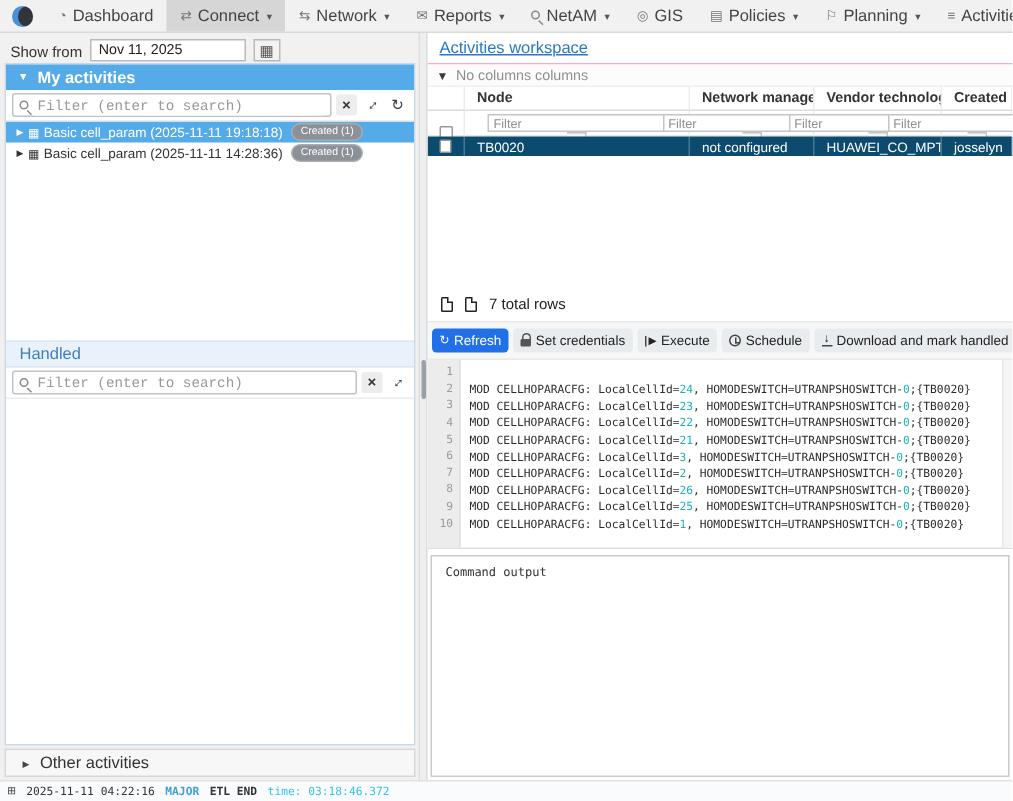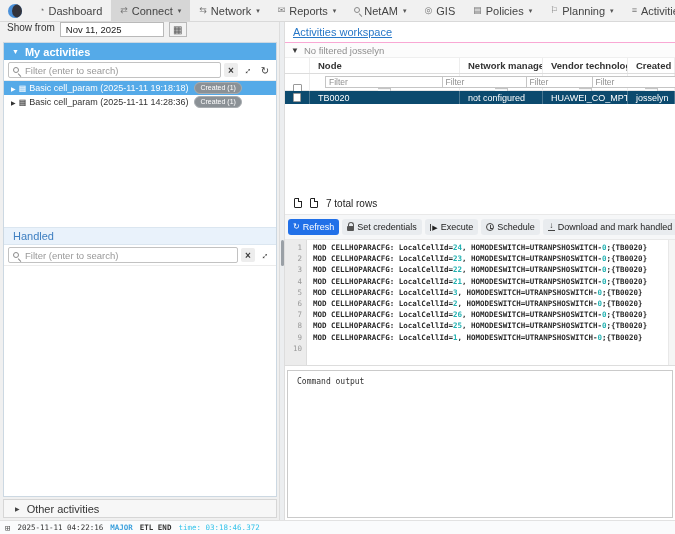--- a/index.html
+++ b/index.html
@@ -14,35 +14,35 @@
   .logo { display:flex; align-items:center; padding:0 8px 0 6px; }
   .logo-shape { width:14px; height:14px; border-radius:50%; background:#4a90d9; position:relative; overflow:hidden; }
   .logo-shape::after { content:""; position:absolute; left:4px; top:0; width:13px; height:14px; border-radius:50%; background:#33333b; }
   .nav-item { display:flex; align-items:center; gap:4px; padding:0 9px; color:#444; cursor:default; white-space:nowrap; }
   .nav-item.active { background:#d6d6d6; }
   .nav-icon { font-size:9px; color:#767676; line-height:1; }
   .caret { font-size:7px; color:#555; margin-left:1px; }
   
   main { display:flex; height:498px; }
   .left { width:279px; display:flex; flex-direction:column; background:#f0f0f0; min-width:0; }
-  .showfrom { height:19px; display:flex; align-items:flex-start; gap:5px; padding:0 7px; background:#f1f1f1; font-size:10px; }
+  .showfrom { height:19px; display:flex; align-items:flex-end; gap:5px; padding:0 7px; background:#f1f1f1; font-size:10px; }
   .date-box { width:104px; height:15px; background:#fff; border:1px solid #b9b9b9; font-size:9.5px;
               padding:0 5px; color:#222; outline:none; font-family:inherit; }
   .cal-btn { width:18px; height:15px; border:1px solid #b9b9b9; background:#f3f3f3; display:flex;
              align-items:center; justify-content:center; font-size:10px; color:#555; }
   .panel { flex:1; display:flex; flex-direction:column; margin:1px 2px 2px 3px; border:1px solid #ccd8e2; background:#fff; min-height:0; }
   .blue-header { background:#55aae8; color:#fff; font-weight:bold; height:17px; flex:0 0 17px;
                  display:flex; align-items:center; padding:0 8px; gap:6px; }
   .tri { font-size:7px; line-height:1; }
   .subheader { height:19px; flex:0 0 19px; display:flex; align-items:center; padding:0 9px;
                color:#5a7e9e; border-bottom:1px solid #e6ebef; font-size:11px; }
   .filter-row { height:21px; flex:0 0 21px; display:flex; align-items:center; padding:2px 4px; gap:3px;
                 border-bottom:1px solid #ececec; }
   .filter-box { flex:1; height:16px; border:1px solid #c2c2c2; border-radius:2px; background:#fff;
-                display:flex; align-items:center; padding:0 4px; gap:4px; min-width:0; }
+                display:flex; align-items:center; padding:0 4px; gap:4px; min-width:0;font-family:Liberation Mono, monospace; }
   .filter-box input { border:none; outline:none; flex:1; font-size:9.5px; min-width:0; color:#333;
                       font-family:inherit; }
   .filter-box input::placeholder { color:#999; }
   .mini-icon { color:#3a3a3a; font-size:10px; width:14px; height:14px; display:flex; align-items:center;
                justify-content:center; cursor:pointer; flex:0 0 auto; }
   .icon-x { background:#ededed; border-radius:2px; font-weight:bold; font-size:10px; }
   .diag { display:inline-block; transform:rotate(45deg); font-size:10px; font-weight:bold; }
   .magicon { width:6px; height:6px; border:1.3px solid #8a8a8a; border-radius:50%; position:relative; display:inline-block; }
   .magicon::after { content:""; position:absolute; width:1.4px; height:4px; background:#8a8a8a;
                     left:5px; top:4.5px; transform:rotate(-45deg); }
@@ -107,21 +107,21 @@
   .clockicon::after { content:""; position:absolute; left:2.7px; top:1px; width:2.5px; height:2.5px;
                       border-left:1px solid #444; border-bottom:1px solid #444; }
   .dlicon { display:inline-flex; flex-direction:column; align-items:center; font-size:8px; font-weight:bold; line-height:6px; }
   .dlicon::after { content:""; width:7px; height:1.5px; background:#444; margin-top:1px; }
   
   .editor { height:126px; flex:0 0 126px; display:flex; border-bottom:1px solid #ddd;
             font-family:"DejaVu Sans Mono", monospace; position:relative; background:#fff; }
   .gutter { width:22px; flex:0 0 22px; background:#ececec; border-right:1px solid #ddd; color:#9a9a9a;
             font-size:7.5px; text-align:right; padding:2px 4px 0 0; }
   .gutter div { height:11.2px; line-height:11.2px; }
-  .code { flex:1; padding:2px 8px 0 6px; font-size:7.5px; font-weight:bold; color:#2b2b2b; overflow:hidden; }
+  .code { flex:1; padding:2px 8px 0 6px; font-size:7.5px; font-weight:normal; color:#2b2b2b; overflow:hidden;margin-top:12px; }
   .code div { height:11.2px; line-height:11.2px; white-space:pre; }
   .code .num { color:#1fb0b0; }
   .vscroll { position:absolute; right:0; top:0; width:7px; height:100%; background:#f5f5f5; border-left:1px solid #e8e8e8; }
   
   .output { flex:1; margin:4px 2px 2px 2px; border:1px solid #cacaca; background:#fff; padding:6px 9px;
             font-family:"DejaVu Sans Mono", monospace; font-size:8px; color:#333; }
   
   .statusbar { height:14px; background:#fafbfc; border-top:1px solid #e2e2e2; display:flex; align-items:center;
                gap:7px; padding:0 5px; font-family:"DejaVu Sans Mono", monospace; font-size:7.5px; color:#333; }
   .sb-icon { font-size:9px; color:#555; }
@@ -253,21 +253,21 @@
     <span class="handle"></span>
   </div>
 
   <section class="right">
     <div class="ws-link-row">
       <a class="ws-link">Activities workspace</a>
     </div>
 
     <div class="filter-status">
       <span class="funnel">▼</span>
-      <span>No filtered josselyn</span>
+      <span>No columns columns</span>
     </div>
 
     <div class="table-wrap">
       <div class="grid-row th-row">
           <div class="th"></div>
           <div class="th">Node</div>
           <div class="th">Network manager</div>
           <div class="th">Vendor technology</div>
           <div class="th">Created by</div>
         </div>

